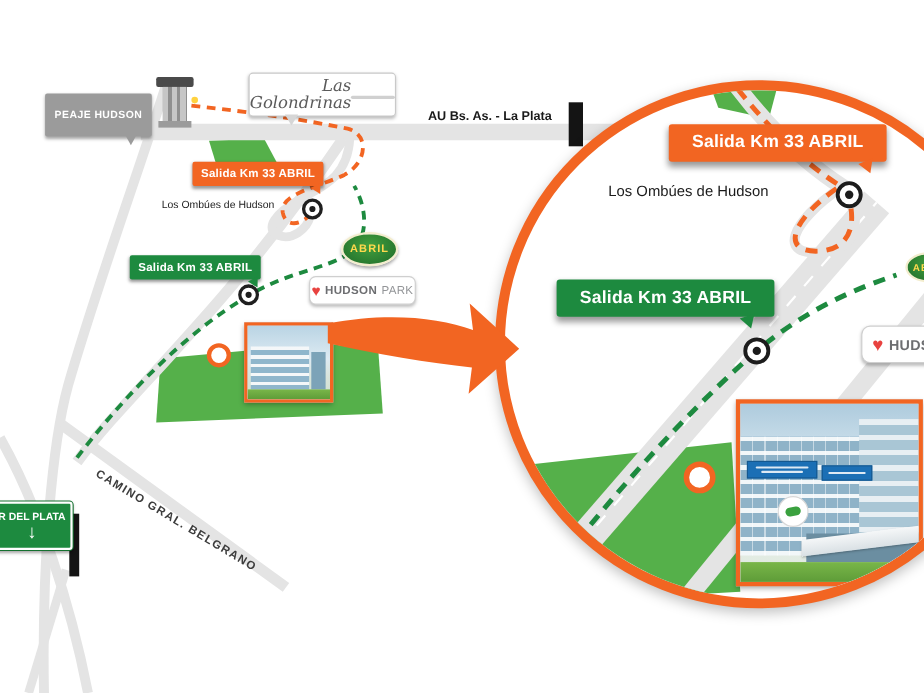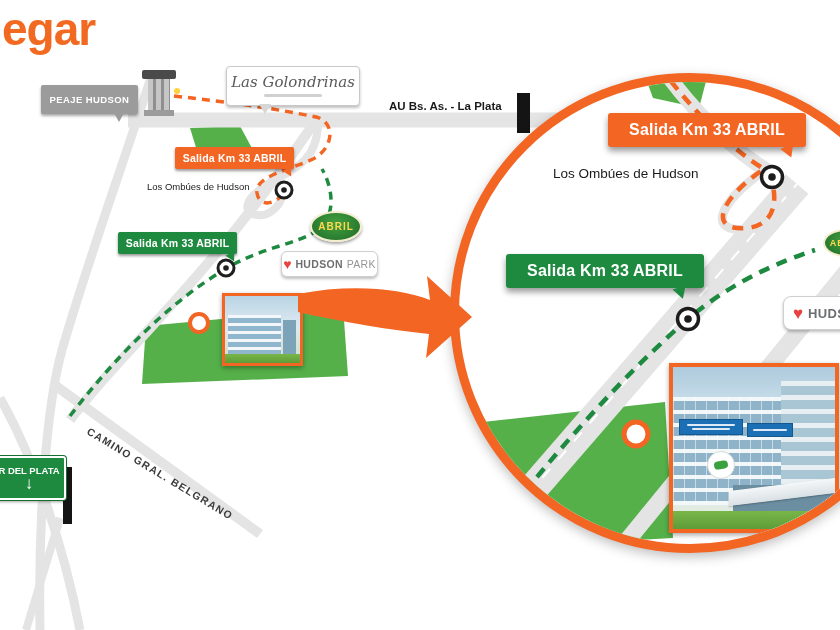--- a/index.html
+++ b/index.html
@@ -14,35 +14,35 @@
   .sign{position:absolute;display:flex;align-items:center;justify-content:center;
         box-sizing:border-box;z-index:2;}
   .tri{position:absolute;width:0;height:0;border-style:solid;}
 
   
   .sign-small{height:22px;font-size:10.5px;font-weight:bold;color:#fff;border-radius:2px;
               box-shadow:0 2px 3px rgba(0,0,0,.4);letter-spacing:.2px;white-space:nowrap;}
   .bg-orange{background:#f26522;}
   .bg-green{background:#1d8a3f;}
 
-  .peaje{left:41px;top:85px;width:97px;height:29px;background:#9b9b9b;color:#fff;
+  .peaje{left:41px;top:85px;width:97px;height:39px;background:#9b9b9b;color:#fff;
          font-size:9.5px;font-weight:bold;letter-spacing:.4px;border-radius:2px;
          box-shadow:0 2px 3px rgba(0,0,0,.35);align-items:center;}
   .tri-peaje{bottom:-8px;right:14px;border-width:9px 5px 0 5px;
              border-color:#9b9b9b transparent transparent transparent;}
 
   .toll{position:absolute;left:144px;top:70px;width:30px;height:46px;z-index:2;}
   .toll-roof{position:absolute;left:-2px;top:0;width:34px;height:9px;background:#4a4a4a;border-radius:2px;}
   .toll-body{position:absolute;left:4px;top:9px;width:22px;height:31px;
              background:repeating-linear-gradient(90deg,#c6c6c6 0 5px,#8f8f8f 5px 8px);}
   .toll-base{position:absolute;left:0;bottom:0;width:30px;height:6px;background:#9b9b9b;}
   .toll-dot{position:absolute;left:30px;top:18px;width:6px;height:6px;border-radius:50%;background:#ffd23f;}
 
   .golon{left:226px;top:66px;width:134px;height:40px;background:#fff;border:1px solid #c9c9c9;
-         border-radius:4px;box-shadow:0 2px 3px rgba(0,0,0,.25);flex-direction:column;}
+         border-radius:4px;box-shadow:0 2px 3px rgba(0,0,0,.25);flex-direction:row;text-align:right;}
   .golon-name{font-family:"DejaVu Serif",serif;font-style:italic;font-size:15px;color:#5a5a5a;line-height:1;}
   .golon-line{margin-top:4px;width:58px;height:3px;background:#d0d0d0;border-radius:2px;}
   .tri-golon{bottom:-9px;left:32px;border-width:10px 6px 0 6px;
              border-color:#d6d6d6 transparent transparent transparent;}
 
   .laplata{left:535px;top:72px;width:67px;height:42px;background:#1d8a3f;border:2px solid #fff;
            box-shadow:0 0 0 1px #14702f,0 2px 3px rgba(0,0,0,.35);border-radius:3px;flex-direction:column;}
   .laplata-label{font-size:10.5px;font-weight:bold;color:#fff;letter-spacing:.3px;}
   .laplata-arrow{font-size:19px;font-weight:bold;color:#fff;line-height:15px;}
 
@@ -161,21 +161,20 @@
       <circle cx="284" cy="190" r="8" fill="#fff" stroke="#1f1f1f" stroke-width="3"></circle>
       <circle cx="284" cy="190" r="2.8" fill="#1f1f1f"></circle>
     </g>
     <g>
       <circle cx="226" cy="268" r="8" fill="#fff" stroke="#1f1f1f" stroke-width="3"></circle>
       <circle cx="226" cy="268" r="2.8" fill="#1f1f1f"></circle>
     </g>
     <circle cx="199" cy="323" r="9" fill="#fff" stroke="#f26522" stroke-width="4"></circle>
   </svg>
 
-  <div class="title">egar</div>
 
   <div class="sign peaje">
     <span>PEAJE HUDSON</span>
     <div class="tri tri-peaje"></div>
   </div>
 
   <div class="toll">
     <div class="toll-roof"></div>
     <div class="toll-body"></div>
     <div class="toll-base"></div>

